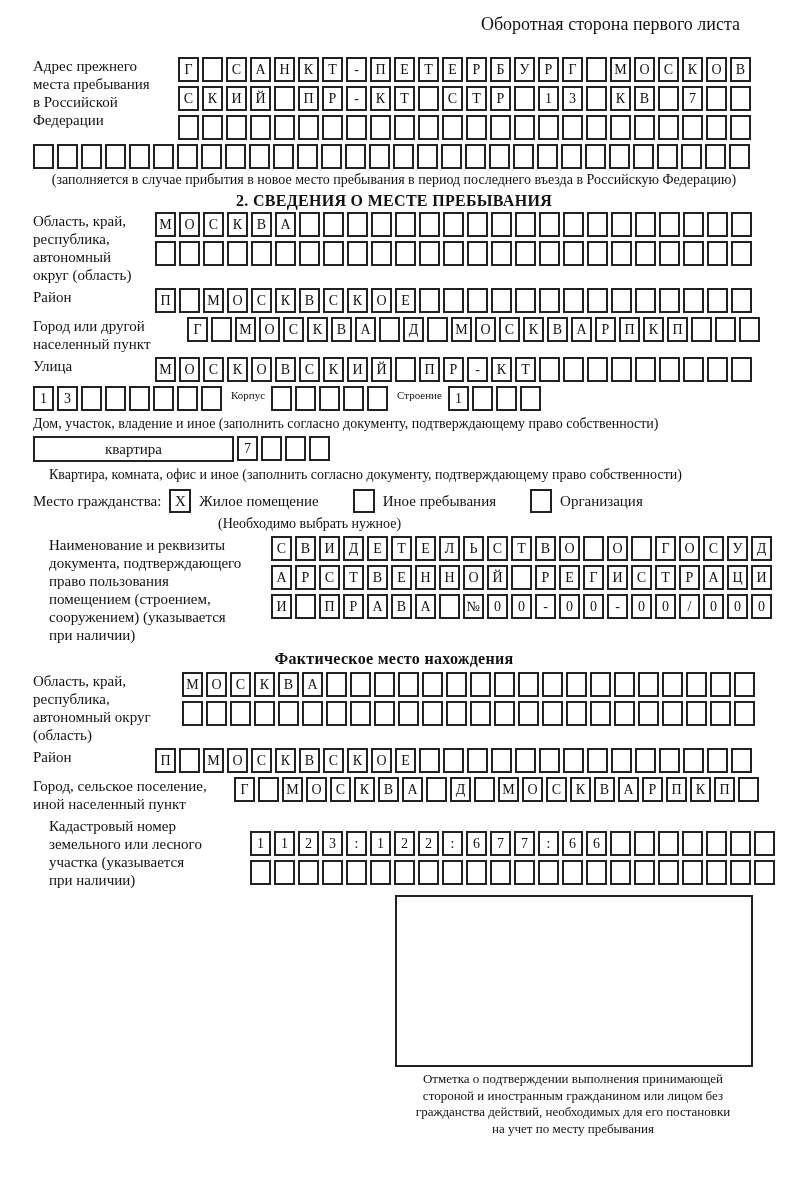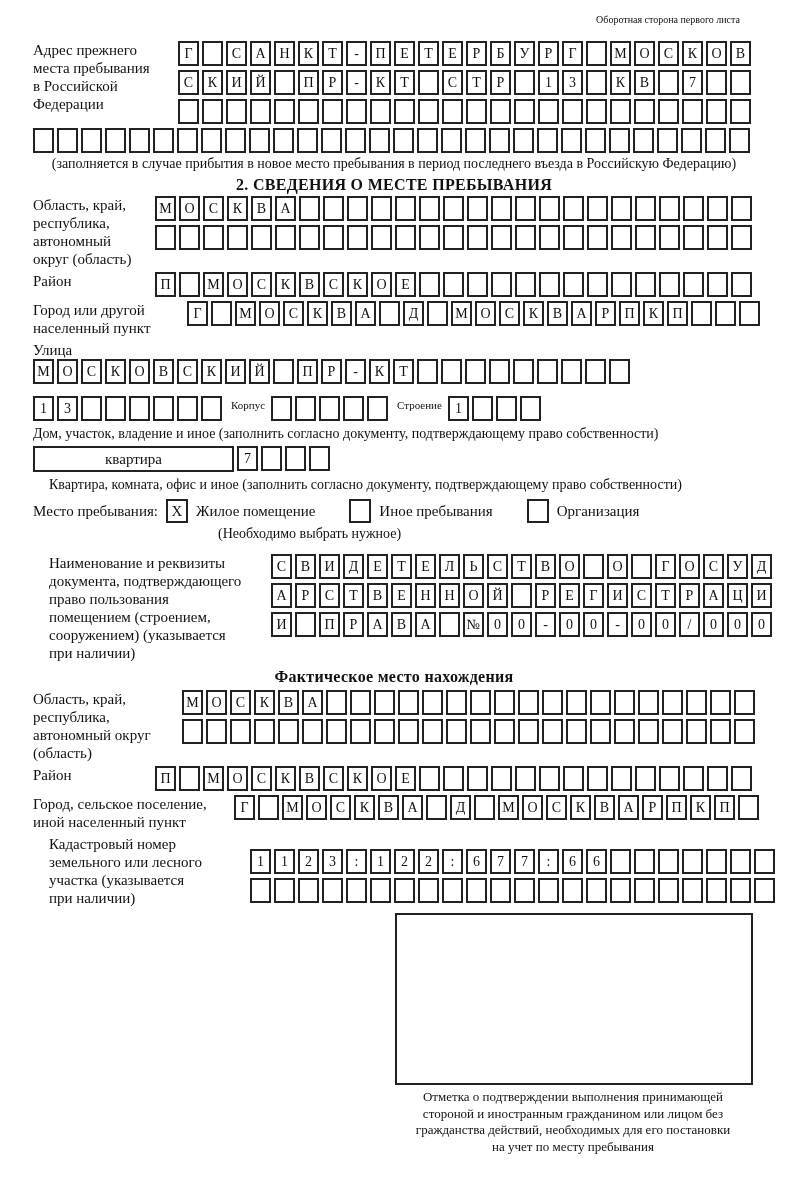--- a/index.html
+++ b/index.html
@@ -1,21 +1,21 @@
 <!DOCTYPE html>
 <html><head>
 <meta charset="utf-8">
 <style>
   html,body { margin:0; padding:0; background:#ffffff; }
   .page {
     position:relative; width:800px; height:1180px; box-sizing:border-box;
     padding:14px 45px 0 33px; background:#fff; overflow:hidden;
     font-family:"Liberation Serif","DejaVu Serif",serif; color:#111;
   }
-  .hdr { text-align:right; font-size:10px; margin-right:15px; margin-bottom:16px; }
+  .hdr { text-align:right; font-size:18px; margin-right:15px; margin-bottom:22px; }
   .flexrow { display:flex; align-items:flex-start; }
   .lbl { font-size:15px; line-height:18px; white-space:pre-line; flex:none; }
   .w122 { width:122px; } .w145 { width:145px; } .w149 { width:149px; }
   .w154 { width:154px; } .w201 { width:201px; } .w222 { width:222px; }
   .cellrow { display:flex; flex:none; }
   .rows { display:flex; flex-direction:column; }
   .rows .cellrow + .cellrow { margin-top:4px; }
   .cell {
     box-sizing:border-box; flex:none; width:21px; height:25px;
     border:2px solid #222; margin-right:3px;
@@ -36,21 +36,21 @@
     display:inline-flex; align-items:center; justify-content:center;
     font-size:15px; margin-left:8px;
   }
   .opt { margin-left:8px; margin-right:26px; white-space:nowrap; }
   .prenote { white-space:pre-line; }
   .stampbox { box-sizing:border-box; width:358px; height:172px; border:2px solid #222; margin-left:362px; }
   .stampnote {
     width:400px; margin-left:340px; margin-top:4px; text-align:center;
     font-size:13px; line-height:16.5px; white-space:pre-line;
   }
-  .mb2{margin-bottom:2px;} .mb4{margin-bottom:4px;} .mb6{margin-bottom:6px;margin-left:16px;} .mb8{margin-bottom:12px;flex-direction:column;}
+  .mb2{margin-bottom:2px;} .mb4{margin-bottom:4px;} .mb6{margin-bottom:6px;margin-left:16px;} .mb8{margin-bottom:4px;}
   .inlbl { font-size:11px; flex:none; margin:3px 6px 0 6px; }
   .kadrows { margin-top:14px; }
   .mnote { margin-left:185px; }
 </style>
 </head>
 <body>
 
 <div class="page">
 
   <div class="hdr">Оборотная сторона первого листа</div>
@@ -367,21 +367,21 @@
     <div class="cellrow">
         <span class="cell">7</span>
         <span class="cell"></span>
         <span class="cell"></span>
         <span class="cell"></span>
       </div>
   </div>
   <div class="note mb6">Квартира, комната, офис и иное (заполнить согласно документу, подтверждающему право собственности)</div>
 
   <div class="flexrow mesto mb2">
-    <span>Место пребывания:</span>
+    <span>Место гражданства:</span>
     <span class="checkbox">X</span>
     <span class="opt">Жилое помещение</span>
     <span class="checkbox"></span>
     <span class="opt">Иное пребывания</span>
     <span class="checkbox"></span>
     <span class="opt">Организация</span>
   </div>
   <div class="note mnote mb8">(Необходимо выбрать нужное)</div>
 
   <div class="flexrow mb6">

